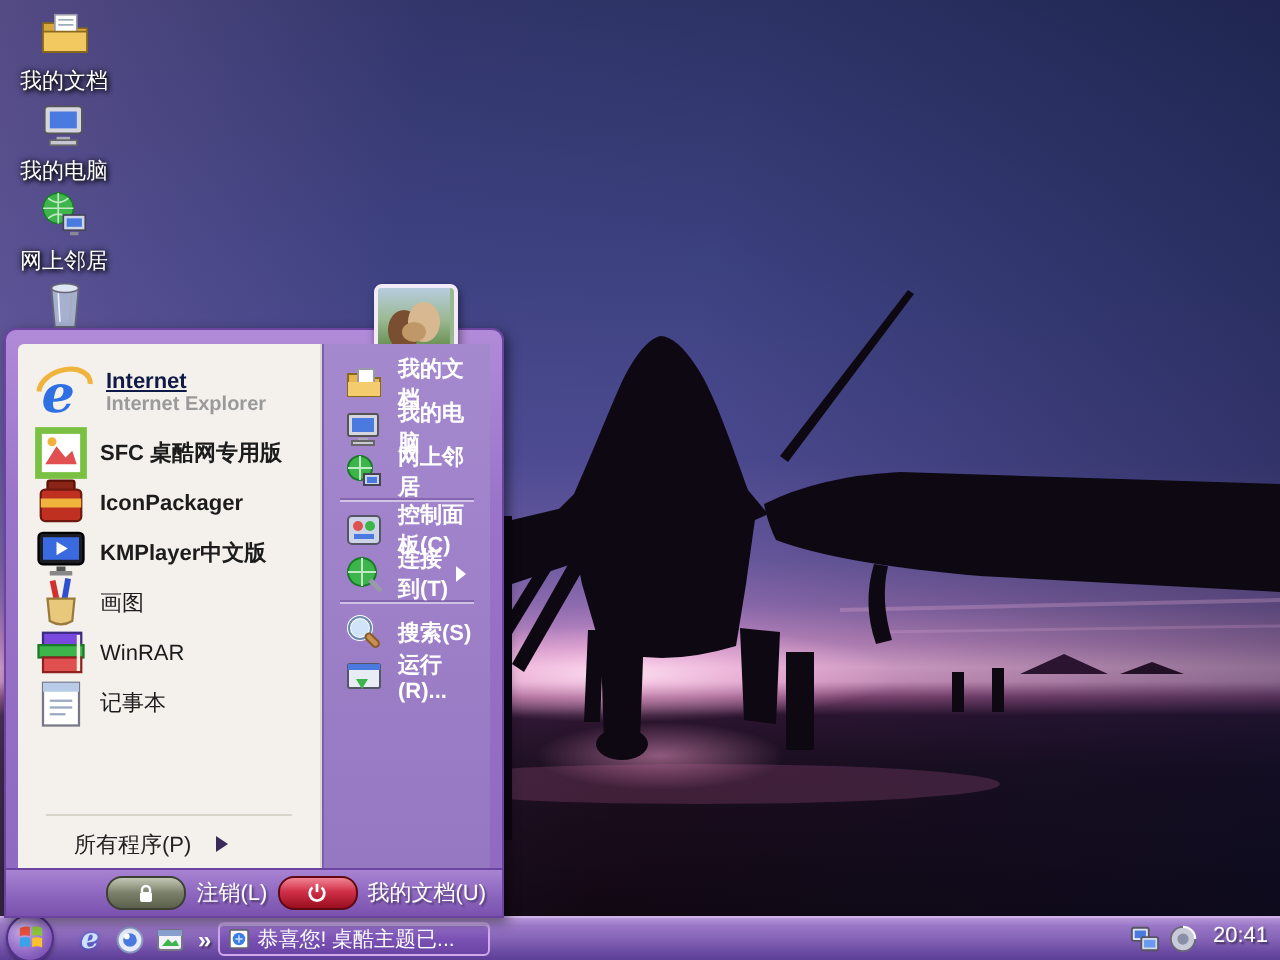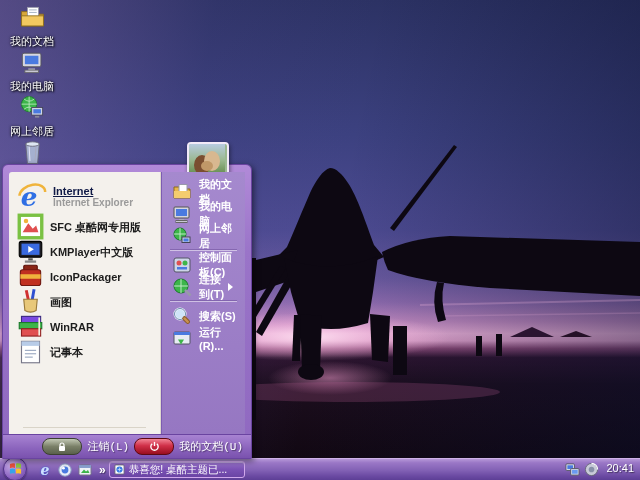--- a/index.html
+++ b/index.html
@@ -27,40 +27,40 @@
     border-radius:3px 0 0 0;box-sizing:border-box;border-right:1px solid #ddd8ce;
     display:flex;flex-direction:column;padding:8px 0 2px 0;}
   .rightpanel{position:absolute;left:158px;right:6px;top:7px;bottom:24px;
     background:linear-gradient(180deg,#a589ce,#9677c2);border-left:1px solid #7d5cb2;box-sizing:border-box;
     display:flex;flex-direction:column;padding-top:9px;}
   .litem{display:flex;align-items:center;height:25px;padding:0 4px 0 8px;}
   .litem.first{height:34px;}
   .litem .ic{width:27px;height:27px;flex:0 0 27px;margin-right:6px;}
   .litem.first .ic{width:30px;height:30px;flex-basis:30px;}
   .litem .t{font-size:11px;color:#1c1c1c;font-weight:bold;line-height:12px;}
-  .litem .t.norm{font-weight:bold;}
+  .litem .t.norm{font-weight:normal;}
   .litem .t .main{color:#101a46;display:block;text-decoration:underline;}
   .litem .t .sub{color:#9a9a9a;font-weight:bold;display:block;font-size:10px;}
   .lspacer{flex:1;}
   .lsep{height:1px;background:#d9d4c8;margin:2px 14px 4px 14px;}
   .allprog{display:flex;align-items:center;height:20px;padding-left:28px;font-size:11px;color:#222;}
   .allprog .arrow{width:0;height:0;border-top:4px solid transparent;border-bottom:4px solid transparent;
     border-left:6px solid #3a2a5a;margin-left:12px;}
   .ritem{display:flex;align-items:center;height:22px;padding:0 4px 0 10px;color:#fff;font-size:11px;font-weight:bold;}
   .ritem .ic{width:20px;height:20px;flex:0 0 20px;margin-right:7px;}
   .rsep{height:1px;background:rgba(255,255,255,.5);box-shadow:0 -1px 0 rgba(80,50,130,.35);margin:3px 8px;}
   .subarrow{width:0;height:0;border-top:4px solid transparent;border-bottom:4px solid transparent;
     border-left:5px solid #fff;margin-left:auto;margin-right:8px;}
   .menubottom{position:absolute;left:0;right:0;bottom:0;height:24px;
     background:linear-gradient(180deg,#a883d2,#8a63bc 60%,#7a52ae);border-top:1px solid #6a44a0;
     display:flex;align-items:center;justify-content:flex-end;gap:5px;padding-right:8px;box-sizing:border-box;}
   .pillbtn{width:38px;height:15px;border-radius:8px;display:flex;align-items:center;justify-content:center;}
   .btn-logoff{background:linear-gradient(180deg,#c2c8b4,#7a8068 50%,#5a604c);border:1px solid #3c4032;}
   .btn-shut{background:linear-gradient(180deg,#f28494,#d03048 45%,#990e1e);border:1px solid #5e0812;}
-  .blabel{font-size:11px;color:#fff;text-shadow:1px 1px 1px rgba(0,0,0,.4);font-family:Liberation Mono, monospace;}
+  .blabel{font-size:11px;color:#fff;text-shadow:1px 1px 1px rgba(0,0,0,.4);}
 
   
   .taskbar{position:absolute;left:0;bottom:0;width:640px;height:22px;z-index:15;
     background:linear-gradient(180deg,#b697d8 0%,#9a77c6 18%,#8160b4 55%,#6a49a2 82%,#5d3f96 100%);
     border-top:1px solid #cfb2e8;display:flex;align-items:center;box-sizing:border-box;padding-left:3px;}
   .orb{width:22px;height:22px;margin-top:-2px;border-radius:50%;flex:0 0 22px;
     background:radial-gradient(circle at 35% 30%,#cab0e8,#8d66c2 60%,#64409c);
     border:1px solid #503088;display:flex;align-items:center;justify-content:center;box-shadow:0 1px 2px rgba(0,0,0,.4);}
   .ql{display:flex;align-items:center;gap:4px;margin-left:10px;}
   .qlitem{width:16px;height:16px;display:flex;align-items:center;justify-content:center;}
@@ -202,38 +202,38 @@
               <rect x="2" y="2" width="20" height="20" fill="#fff" stroke="#7ac143" stroke-width="3"></rect>
               <path d="M5 17 L10 9 L14 14 L17 11 L19 17 Z" fill="#e05050"></path>
               <circle cx="8" cy="7" r="2" fill="#f0b43c"></circle>
             </svg>
         </span>
         <span class="t">SFC 桌酷网专用版</span>
       </div>
       <div class="litem">
         <span class="ic">
           <svg viewBox="0 0 24 24">
+              <rect x="6" y="2" width="12" height="7" rx="1" fill="#8a2516" stroke="#5a1008"></rect>
+              <rect x="3" y="6" width="18" height="14" rx="2" fill="#c03020" stroke="#701810"></rect>
+              <rect x="3" y="10" width="18" height="4" fill="#f0b43c"></rect>
+            </svg>
+        </span>
+        <span class="t">IconPackager</span>
+      </div>
+      <div class="litem">
+        <span class="ic">
+          <svg viewBox="0 0 24 24">
               <rect x="2" y="3" width="20" height="14" rx="2" fill="#1c1c24" stroke="#000"></rect>
               <rect x="4" y="5" width="16" height="10" fill="#3a6ae0"></rect>
               <path d="M10 7 L15 10 L10 13 Z" fill="#fff"></path>
               <rect x="10" y="18" width="4" height="2" fill="#555"></rect>
               <rect x="7" y="20" width="10" height="2" fill="#888"></rect>
             </svg>
         </span>
         <span class="t">KMPlayer中文版</span>
-      </div>
-      <div class="litem">
-        <span class="ic">
-          <svg viewBox="0 0 24 24">
-              <rect x="6" y="2" width="12" height="7" rx="1" fill="#8a2516" stroke="#5a1008"></rect>
-              <rect x="3" y="6" width="18" height="14" rx="2" fill="#c03020" stroke="#701810"></rect>
-              <rect x="3" y="10" width="18" height="4" fill="#f0b43c"></rect>
-            </svg>
-        </span>
-        <span class="t">IconPackager</span>
       </div>
       <div class="litem">
         <span class="ic">
           <svg viewBox="0 0 24 24">
               <rect x="8" y="2" width="2.6" height="10" fill="#d03030" transform="rotate(-12 9 7)"></rect>
               <rect x="13" y="1" width="2.6" height="11" fill="#3050d0" transform="rotate(10 14 6)"></rect>
               <path d="M6 10 L18 10 L17 20 Q12 23 7 20 Z" fill="#e8c87a" stroke="#9a7a3a"></path>
             </svg>
         </span>
         <span class="t norm">画图</span>
@@ -258,20 +258,24 @@
                 <line x1="7" y1="11" x2="17" y2="11"></line>
                 <line x1="7" y1="14" x2="17" y2="14"></line>
                 <line x1="7" y1="17" x2="14" y2="17"></line>
               </g>
             </svg>
         </span>
         <span class="t norm">记事本</span>
       </div>
       <div class="lspacer"></div>
       <div class="lsep"></div>
+      <div class="allprog">
+        <span>所有程序(P)</span>
+        <span class="arrow"></span>
+      </div>
     </div>
 
     <div class="rightpanel">
       <div class="ritem">
         <span class="ic">
           <svg viewBox="0 0 20 20">
               <path d="M2 5 L8 5 L10 7 L18 7 L18 16 L2 16 Z" fill="#e8b64c" stroke="#8a6a1a"></path>
               <rect x="7" y="2.5" width="8" height="8" fill="#fff" stroke="#99a"></rect>
               <path d="M2 9 L18 9 L18 16 L2 16 Z" fill="#f4cc6e"></path>
             </svg>

